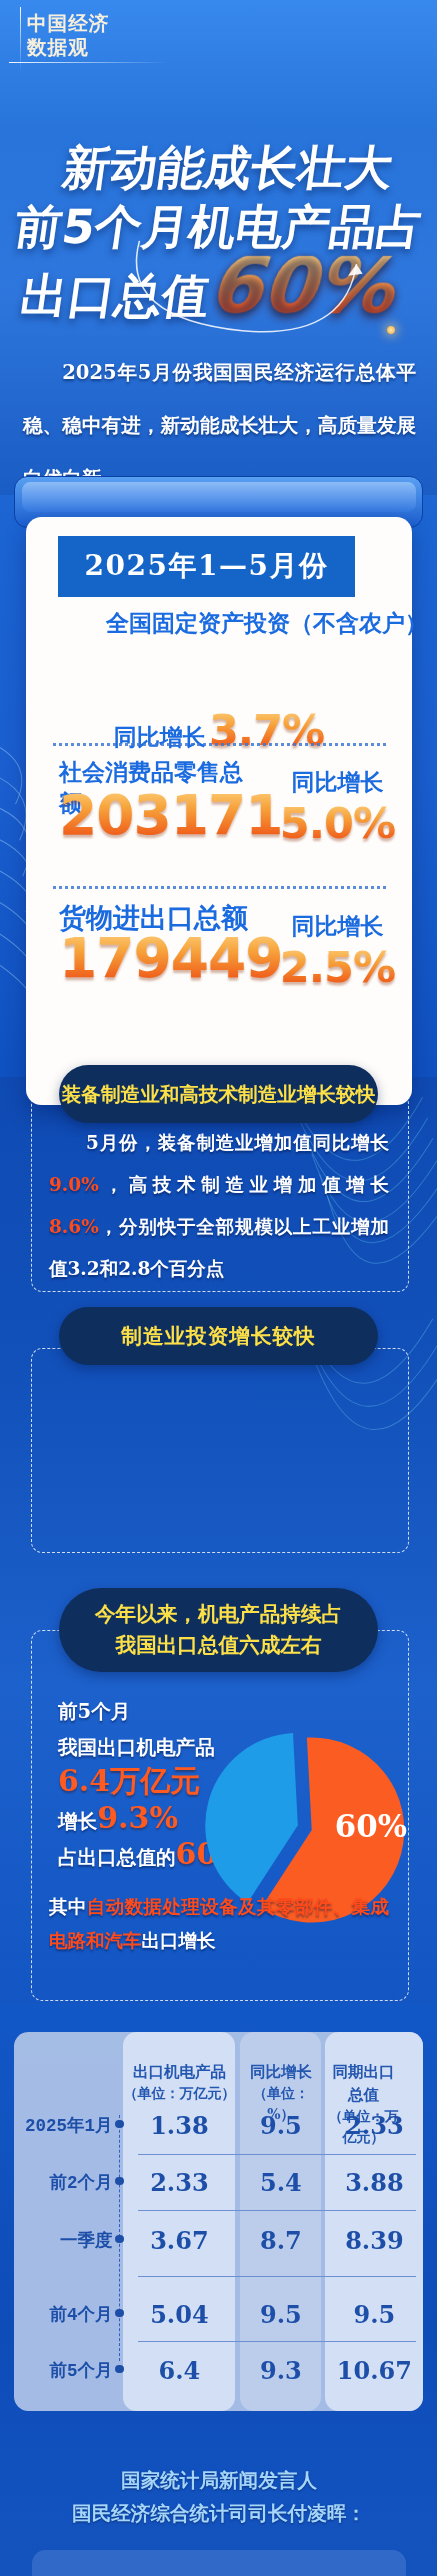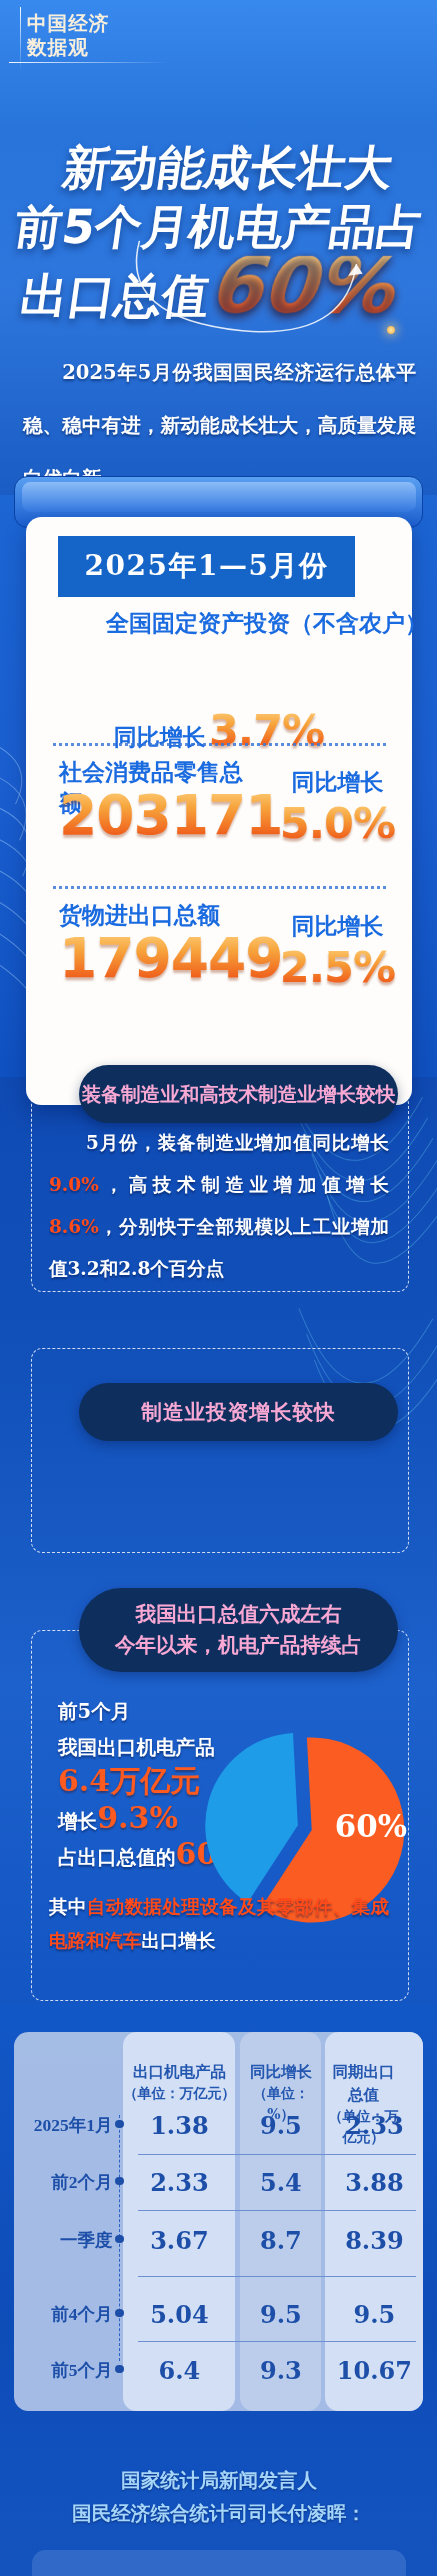--- a/index.html
+++ b/index.html
@@ -63,24 +63,24 @@
   .stat-right{position:absolute;left:247px;width:129px;text-align:center;}
   .num-row{display:flex;align-items:center;}
   .num-row .digits{font-size:55px;}
   .r2a{top:240px;} .r2b{top:266px;} .r2c{top:250px;} .r2d{top:281px;}
   .r3a{top:383px;} .r3b{top:409px;} .r3c{top:394px;} .r3d{top:425px;}
   .abs{position:absolute;}
 
   
   .pill{position:absolute;left:59px;width:319px;background:#0e2f5e;border-radius:43px;
     display:flex;flex-direction:column;align-items:center;justify-content:center;
-    color:#f9a8d4;font-family:"DejaVu Serif","Liberation Serif",serif;font-weight:bold;
-    box-shadow:0 4.1px 11.3px rgba(0,20,70,.35);z-index:3;text-align:right;margin-left:20px;}
+    color:#fde047;font-family:"DejaVu Serif","Liberation Serif",serif;font-weight:bold;
+    box-shadow:0 4.1px 11.3px rgba(0,20,70,.35);z-index:3;text-align:right;}
   .pill1{top:1065px;height:58px;font-size:19.6px;}
-  .pill2{top:1383px;height:58px;font-size:20.6px;letter-spacing:1px;}
+  .pill2{top:1307px;height:58px;font-size:20.6px;letter-spacing:1px;}
   .pill3{top:1588px;height:84px;font-size:20.6px;line-height:31px;}
   .dashbox{position:absolute;left:31px;width:376px;border:1px dashed rgba(255,255,255,.8);border-radius:11.3px;z-index:1;}
   .box1{top:1093px;height:197px;} .box2{top:1348px;height:203px;} .box3{top:1630px;height:369px;}
   .sect-body{position:absolute;left:49px;width:340px;margin:0;color:#ffffff;z-index:2;
     font-family:"DejaVu Serif","Liberation Serif",serif;font-weight:bold;
     font-size:18.5px;line-height:42px;text-align:justify;text-indent:2em;
     text-shadow:0 1.5px 2.1px rgba(0,20,70,.5);}
   .body1{top:1122px;} .body2{top:1380px;}
   .em{color:#ff4a1a;}
 
@@ -102,21 +102,21 @@
   .band1{left:109px;width:112px;background:#d3dff4;}
   .band2{left:226px;width:81px;background:#bccdec;}
   .band3{left:311px;width:98px;background:#d3dff4;}
   .thead{position:absolute;top:28px;text-align:center;color:#2457b0;font-family:"DejaVu Serif","Liberation Serif",serif;font-weight:bold;}
   .thead .t1{font-size:15.5px;line-height:23px;}
   .thead .t2{font-size:14px;line-height:20.6px;}
   .h1{left:109px;width:112px;} .h2{left:226px;width:81px;} .h3{left:311px;width:76px;}
   .timeline{position:absolute;left:105px;top:83px;height:246px;border-left:1.5px dashed #2b62c4;}
   .trow{position:absolute;left:0;width:409px;height:0;}
   .tlabel{position:absolute;left:6.2px;width:92px;top:-11.3px;text-align:right;color:#1d4fa8;
-    font-family:Liberation Serif, serif;font-weight:bold;font-size:17.5px;}
+    font-family:Liberation Mono, monospace;font-weight:bold;font-size:17.5px;}
   .tdot{position:absolute;left:101px;top:-4.1px;width:8.2px;height:8.2px;border-radius:50%;background:#1d4fa8;}
   .tval{position:absolute;top:-13.4px;text-align:center;color:#1d4fa8;
     font-family:"DejaVu Serif","Liberation Serif",serif;font-weight:bold;font-size:24px;}
   .c1{left:109px;width:112px;} .c2{left:226px;width:81px;} .c3{left:311px;width:98px;}
   .hline{position:absolute;left:124px;width:278px;height:0.5px;background:#6b8fd0;}
 
   
   .spokes{position:absolute;left:0;top:2464px;width:438px;text-align:center;color:#a5d5f8;
     font-family:"DejaVu Serif","Liberation Serif",serif;font-weight:bold;font-size:19.6px;line-height:33px;
     text-shadow:0 1px 2.1px rgba(0,20,70,.5);}
@@ -202,39 +202,39 @@
     <div class="abs stat-left r2a stat-label" style="font-size:23px">社会消费品零售总额</div>
     <div class="abs stat-left r2b num-row">
       <span class="digits grad-num">203171</span>
       <span class="unit-v grad-num">亿元</span>
     </div>
     <div class="abs stat-right r2c g-label">同比增长</div>
     <div class="abs stat-right r2d g-big grad-num">5.0%</div>
 
     <div class="dotsep sep2"></div>
 
-    <div class="abs stat-left r3a stat-label" style="font-size:23px">货物进出口总额</div>
+    <div class="abs stat-left r3a stat-label" style="font-size:27px">货物进出口总额</div>
     <div class="abs stat-left r3b num-row">
       <span class="digits grad-num">179449</span>
       <span class="unit-v grad-num">亿元</span>
     </div>
     <div class="abs stat-right r3c g-label">同比增长</div>
     <div class="abs stat-right r3d g-big grad-num">2.5%</div>
   </div>
 
   <div class="pill pill1">装备制造业和高技术制造业增长较快</div>
   <div class="dashbox box1"></div>
   <p class="sect-body body1"><span>5月份，装备制造业增加值同比增长</span><span class="em">9.0%</span><span>，高技术制造业增加值增长</span><span class="em">8.6%</span><span>，分别快于全部规模以上工业增加值3.2和2.8个百分点</span></p>
 
   <div class="pill pill2">制造业投资增长较快</div>
   <div class="dashbox box2"></div>
 
   <div class="pill pill3">
+    <div>今年以来，机电产品持续占</div>
     <div>我国出口总值六成左右</div>
-    <div>今年以来，机电产品持续占</div>
   </div>
   <div class="dashbox box3"></div>
   <div class="exp-left exp-sm" style="top:1698px">前5个月</div>
   <div class="exp-left exp-sm" style="top:1734px">我国出口机电产品</div>
   <div class="exp-left exp-big" style="top:1761px">6.4万亿元</div>
   <div class="exp-left exp-row" style="top:1800px">
     <span class="exp-sm">增长</span>
     <span class="exp-big">9.3%</span>
   </div>
   <div class="exp-left exp-row" style="top:1836px">

